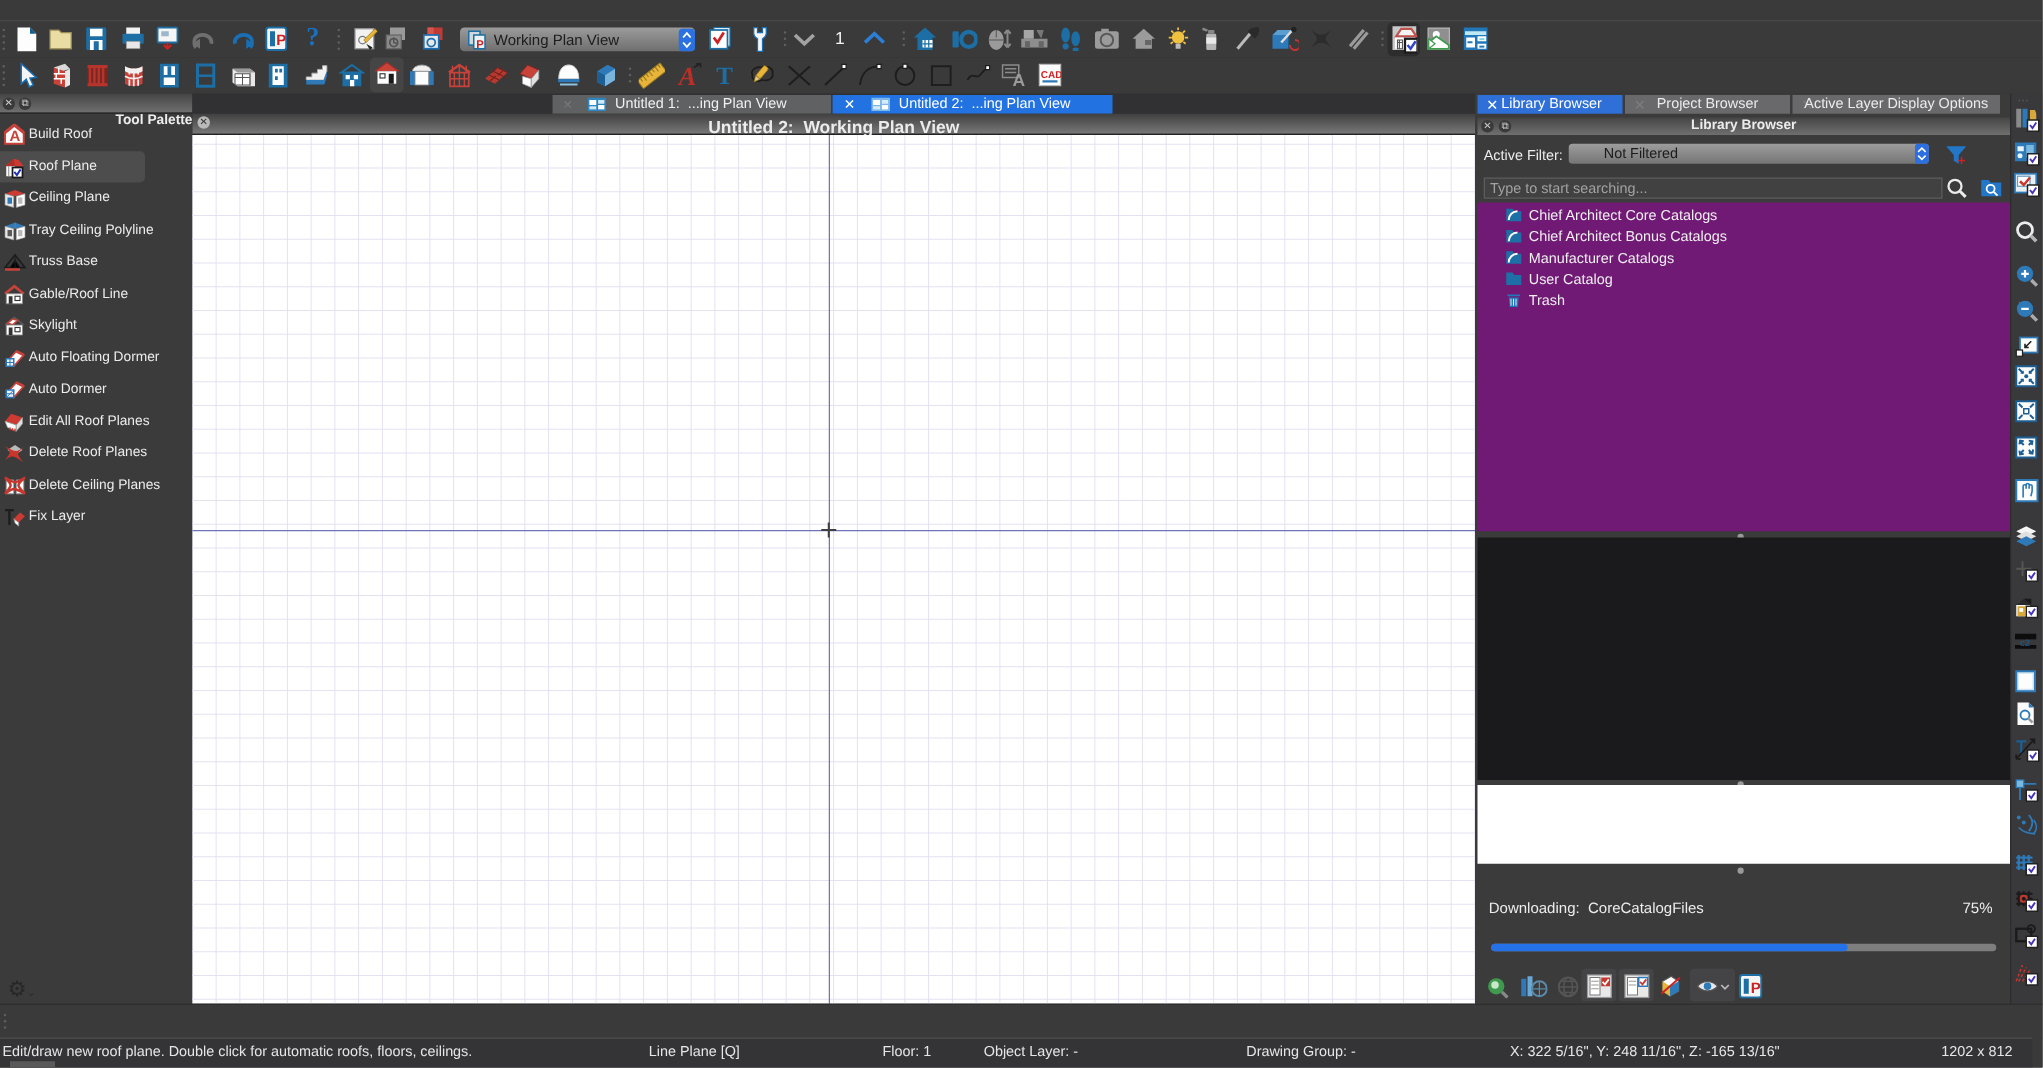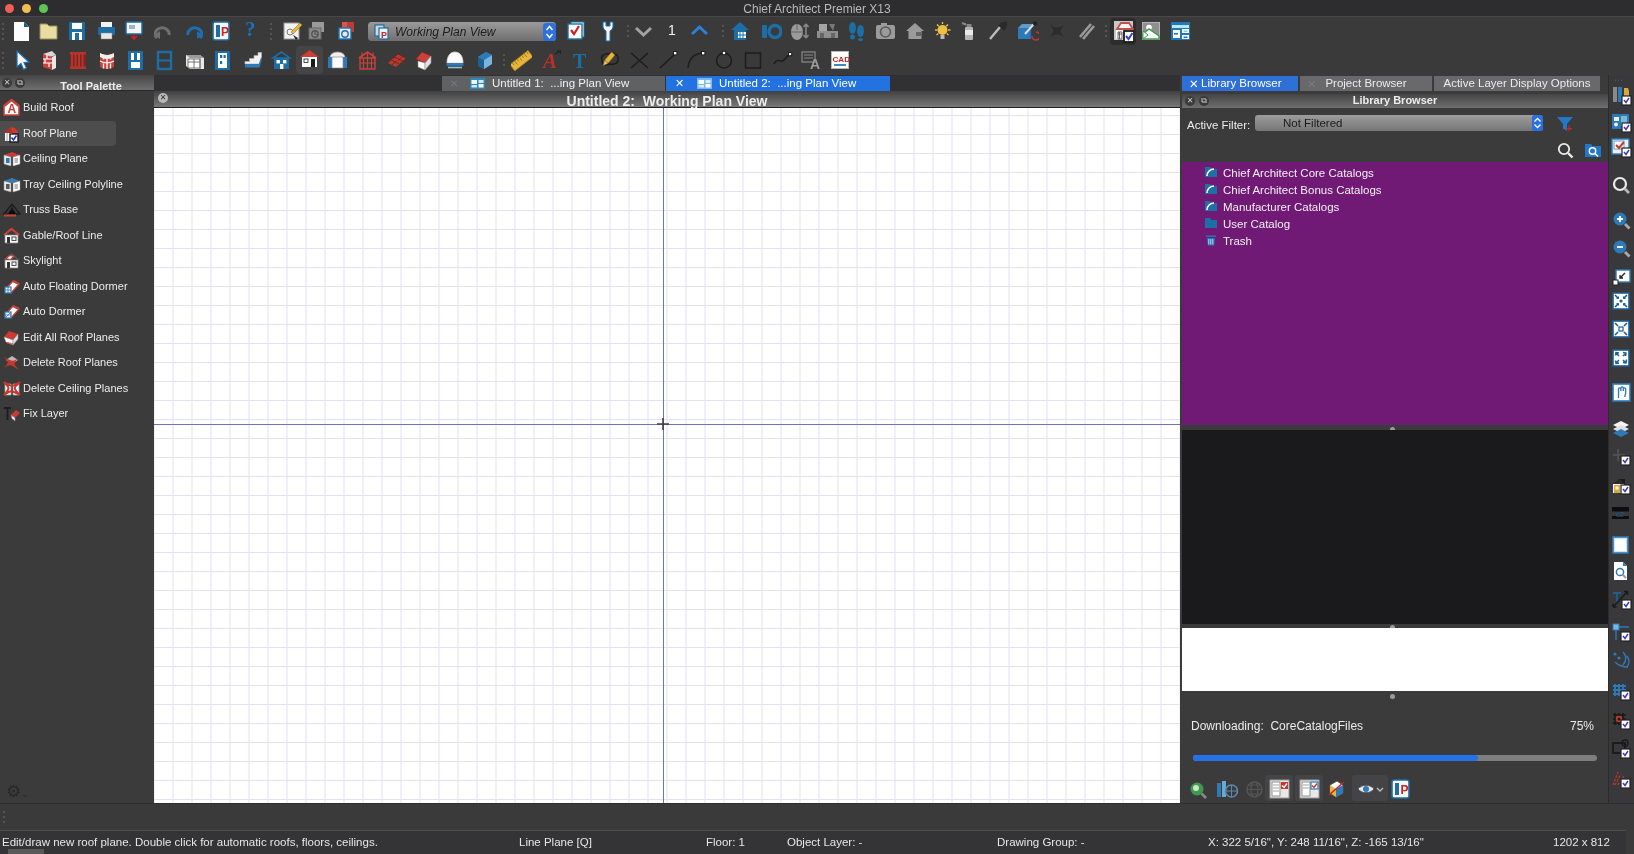--- a/index.html
+++ b/index.html
@@ -11,21 +11,21 @@
 .title{position:absolute;left:0;right:0;top:1.5px;text-align:center;color:#b9b9b9;font-size:12px;}
 
 .tb1{left:0;top:16px;width:1634px;height:29px;background:#3a3a3a;border-top:1px solid #48484a;border-bottom:1px solid #2e2e2e;}
 .tb2{left:0;top:46px;width:1634px;height:29px;background:#3a3a3a;}
 .icon{position:absolute;top:4px;}
 .dots{position:absolute;width:2px;top:8px;}
 .dots i{display:block;width:2px;height:2px;border-radius:50%;background:#5f5f5f;margin-bottom:3px;}
 
 .palette{left:0;top:75px;width:154px;height:728px;background:#3b3b3b;}
 .phead{position:absolute;left:0;top:0;width:154px;height:15px;background:linear-gradient(#454545,#6f6f6f);border-bottom:1px solid #262626;}
-.phead .cap{position:absolute;left:28px;right:0;top:5px;text-align:center;color:#ededed;font-size:11px;font-weight:bold;}
+.phead .cap{position:absolute;left:28px;right:0;top:15px;text-align:right;color:#ededed;font-size:11px;font-weight:bold;}
 .pbtn{position:absolute;top:2.5px;width:10px;height:10px;border-radius:50%;background:#3a3a3a;color:#ccc;font-size:8px;line-height:10px;text-align:center;}
 .pitem{position:absolute;left:0;width:154px;height:25px;}
 .pitem .lbl{position:absolute;left:23px;top:6px;font-size:11px;color:#ececec;white-space:nowrap;}
 .pitem svg{position:absolute;left:3px;top:4px;}
 .phl{position:absolute;left:0;top:45.5px;width:116px;height:25px;background:#4d4d4d;border-radius:0 4px 4px 0;}
 .gear{position:absolute;left:6px;top:706px;color:#272727;font-size:17px;}
 
 .docarea{left:154px;top:75px;width:1026px;height:728px;background:#313133;}
 .tabrow{position:absolute;left:0;top:0;width:1026px;height:16px;background:#313133;}
 .dtab{position:absolute;top:0.5px;height:15px;font-size:11.5px;color:#f0f0f0;}
@@ -57,26 +57,20 @@
 
 .strip{left:0;top:803px;width:1634px;height:27px;background:#3a3a3a;border-top:1px solid #2e2e2e;}
 .status{left:0;top:830px;width:1626px;height:24px;background:#343436;border-top:1px solid #505050;}
 .status span{position:absolute;top:5px;font-size:11.5px;color:#e6e6e6;white-space:nowrap;}
 .minibox{left:8px;top:849px;width:36px;height:5px;background:#595959;}
 </style>
 </head>
 <body>
 <div id="root">
 
-  <div class="abs titlebar">
-    <div class="tl" style="left:4.5px;background:#ee5f57;"></div>
-    <div class="tl" style="left:21.5px;background:#f5bd4f;"></div>
-    <div class="tl" style="left:38.5px;background:#61c354;"></div>
-    <div class="title">Chief Architect Premier X13</div>
-  </div>
 
   <div class="abs tb1" id="tb1">
     <div class="dots" style="left:2px;top:6px;">
         <i></i>
         <i></i>
         <i></i>
         <i></i>
       </div>
     <svg class="icon" style="left:13px;" width="17" height="21">
         <path d="M1 1 h10 l5 5 v14 h-15 z" fill="#fdfdfd"></path>
@@ -138,21 +132,21 @@
         <rect x="4" y="1" width="5" height="10" fill="#d5554f"></rect>
         <rect x="1" y="7" width="12" height="11" fill="#e8e8e8" stroke="#1a6fb4" stroke-width="1.4"></rect>
         <circle cx="7" cy="13" r="3.2" fill="none" stroke="#1a6fb4" stroke-width="1.4"></circle>
       </svg>
     <div style="position:absolute;left:368px;top:5px;width:188px;height:19px;border-radius:3.5px;background:linear-gradient(#9b9b9b,#6f6f6f);">
       <svg style="position:absolute;left:6px;top:2px;" width="18" height="16">
           <rect x="1" y="1" width="9" height="11" fill="#cfd8de" stroke="#1c6ea4" stroke-width="1.2"></rect>
           <rect x="5" y="4" width="9" height="11" fill="#eef2f4" stroke="#1c6ea4" stroke-width="1.2"></rect>
           <text x="7" y="14" font-size="9" font-weight="bold" fill="#cc2222" font-family="Liberation Sans">P</text>
         </svg>
-      <span style="position:absolute;left:27px;top:2.5px;font-size:12px;color:#1c1c1c;font-style:italic;">Working Plan View</span>
+      <span style="position:absolute;left:27px;top:2.5px;font-size:12px;color:#1c1c1c;">Working Plan View</span>
       <div style="position:absolute;right:0.5px;top:0.5px;width:13px;height:18px;border-radius:3px;background:#2b72e0;">
         <svg width="13" height="18">
             <path d="M3.5 7 l3 -3.5 3 3.5 M3.5 11 l3 3.5 3 -3.5" stroke="#fff" stroke-width="1.5" fill="none"></path>
           </svg>
       </div>
     </div>
     <svg class="icon" style="left:567px;" width="20" height="21">
         <rect x="4" y="1" width="13" height="15" fill="#fff" stroke="#1c6ea4" stroke-width="1"></rect>
         <rect x="1" y="3" width="14" height="15" fill="#fff" stroke="#1c6ea4" stroke-width="1.4"></rect>
         <path d="M4 9 l3 4 5 -8" stroke="#cc2222" stroke-width="2.2" fill="none"></path>
@@ -645,20 +639,23 @@
       <div style="position:absolute;right:0px;top:0px;width:11px;height:16px;border-radius:2.5px;background:#2b6fe0;">
         <svg width="11" height="16">
             <path d="M2.5 6.5 l3 -3 3 3 M2.5 9.5 l3 3 3 -3" stroke="#fff" stroke-width="1.3" fill="none"></path>
           </svg>
       </div>
     </div>
     <svg style="position:absolute;left:375px;top:40px;" width="20" height="18">
         <path d="M2 2 h16 l-6 7 v7 l-4 -2.5 v-4.5 z" fill="#2277c8"></path>
         <text x="11" y="17" font-size="11" font-weight="bold" fill="#cc2222" font-family="Liberation Sans">+</text>
       </svg>
+    <div style="position:absolute;left:7px;top:67px;width:365px;height:15px;background:#414141;border:1px solid #5c5c5c;">
+      <span style="position:absolute;left:4px;top:1.5px;font-size:11.5px;color:#a2a2a2;">Type to start searching...</span>
+    </div>
     <svg style="position:absolute;left:376px;top:66px;" width="19" height="18">
         <circle cx="8" cy="8" r="5.2" fill="none" stroke="#ececec" stroke-width="1.8"></circle>
         <path d="M12 12 L16.5 16.5" stroke="#ececec" stroke-width="2.4"></path>
       </svg>
     <svg style="position:absolute;left:404px;top:67px;" width="18" height="16">
         <path d="M1 2 h6 l1.5 2 h8.5 v11 h-16 z" fill="#2277c8"></path>
         <circle cx="8.5" cy="9" r="3.2" fill="none" stroke="#fff" stroke-width="1.4"></circle>
         <path d="M11 11.5 L14 14.5" stroke="#fff" stroke-width="1.6"></path>
       </svg>
     <div class="tree">

